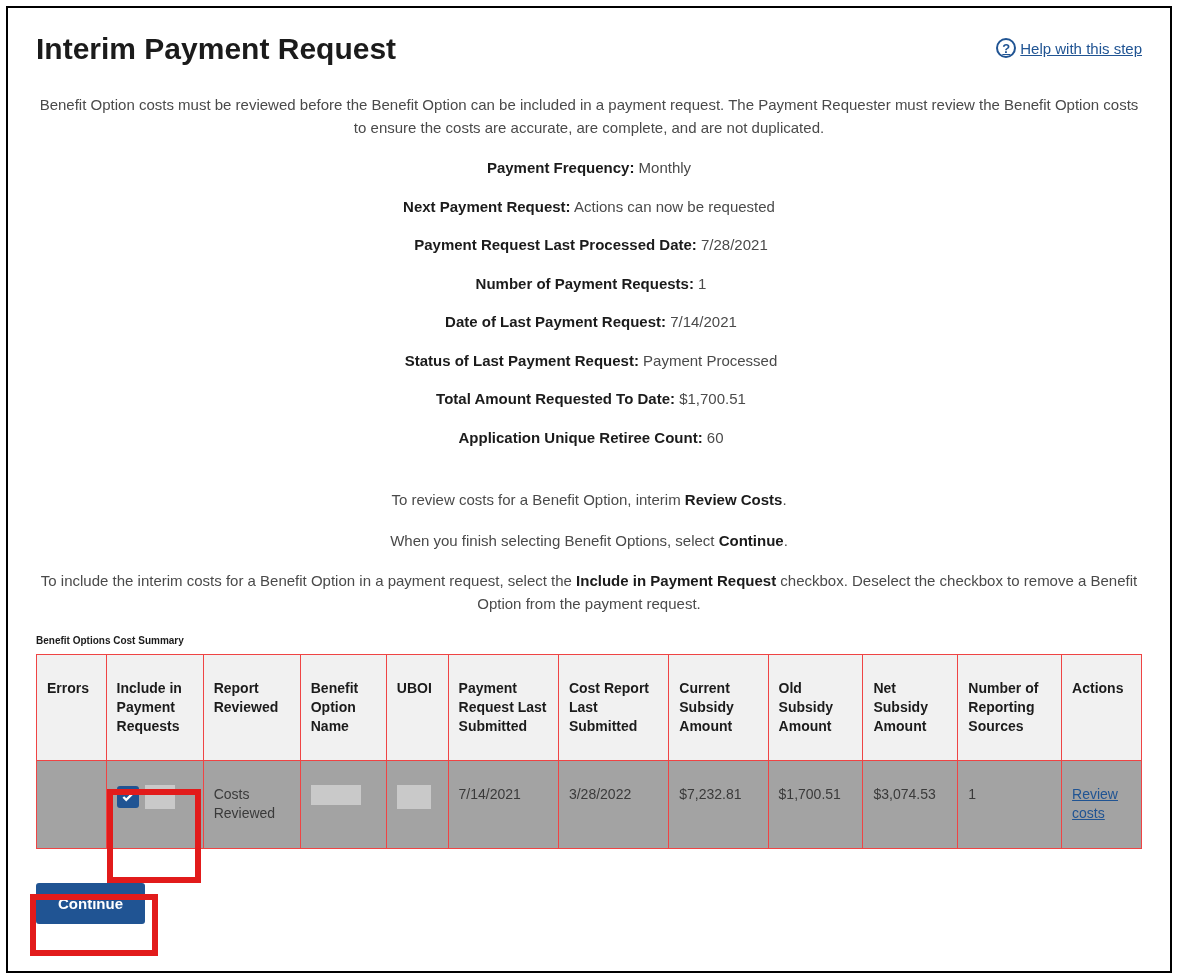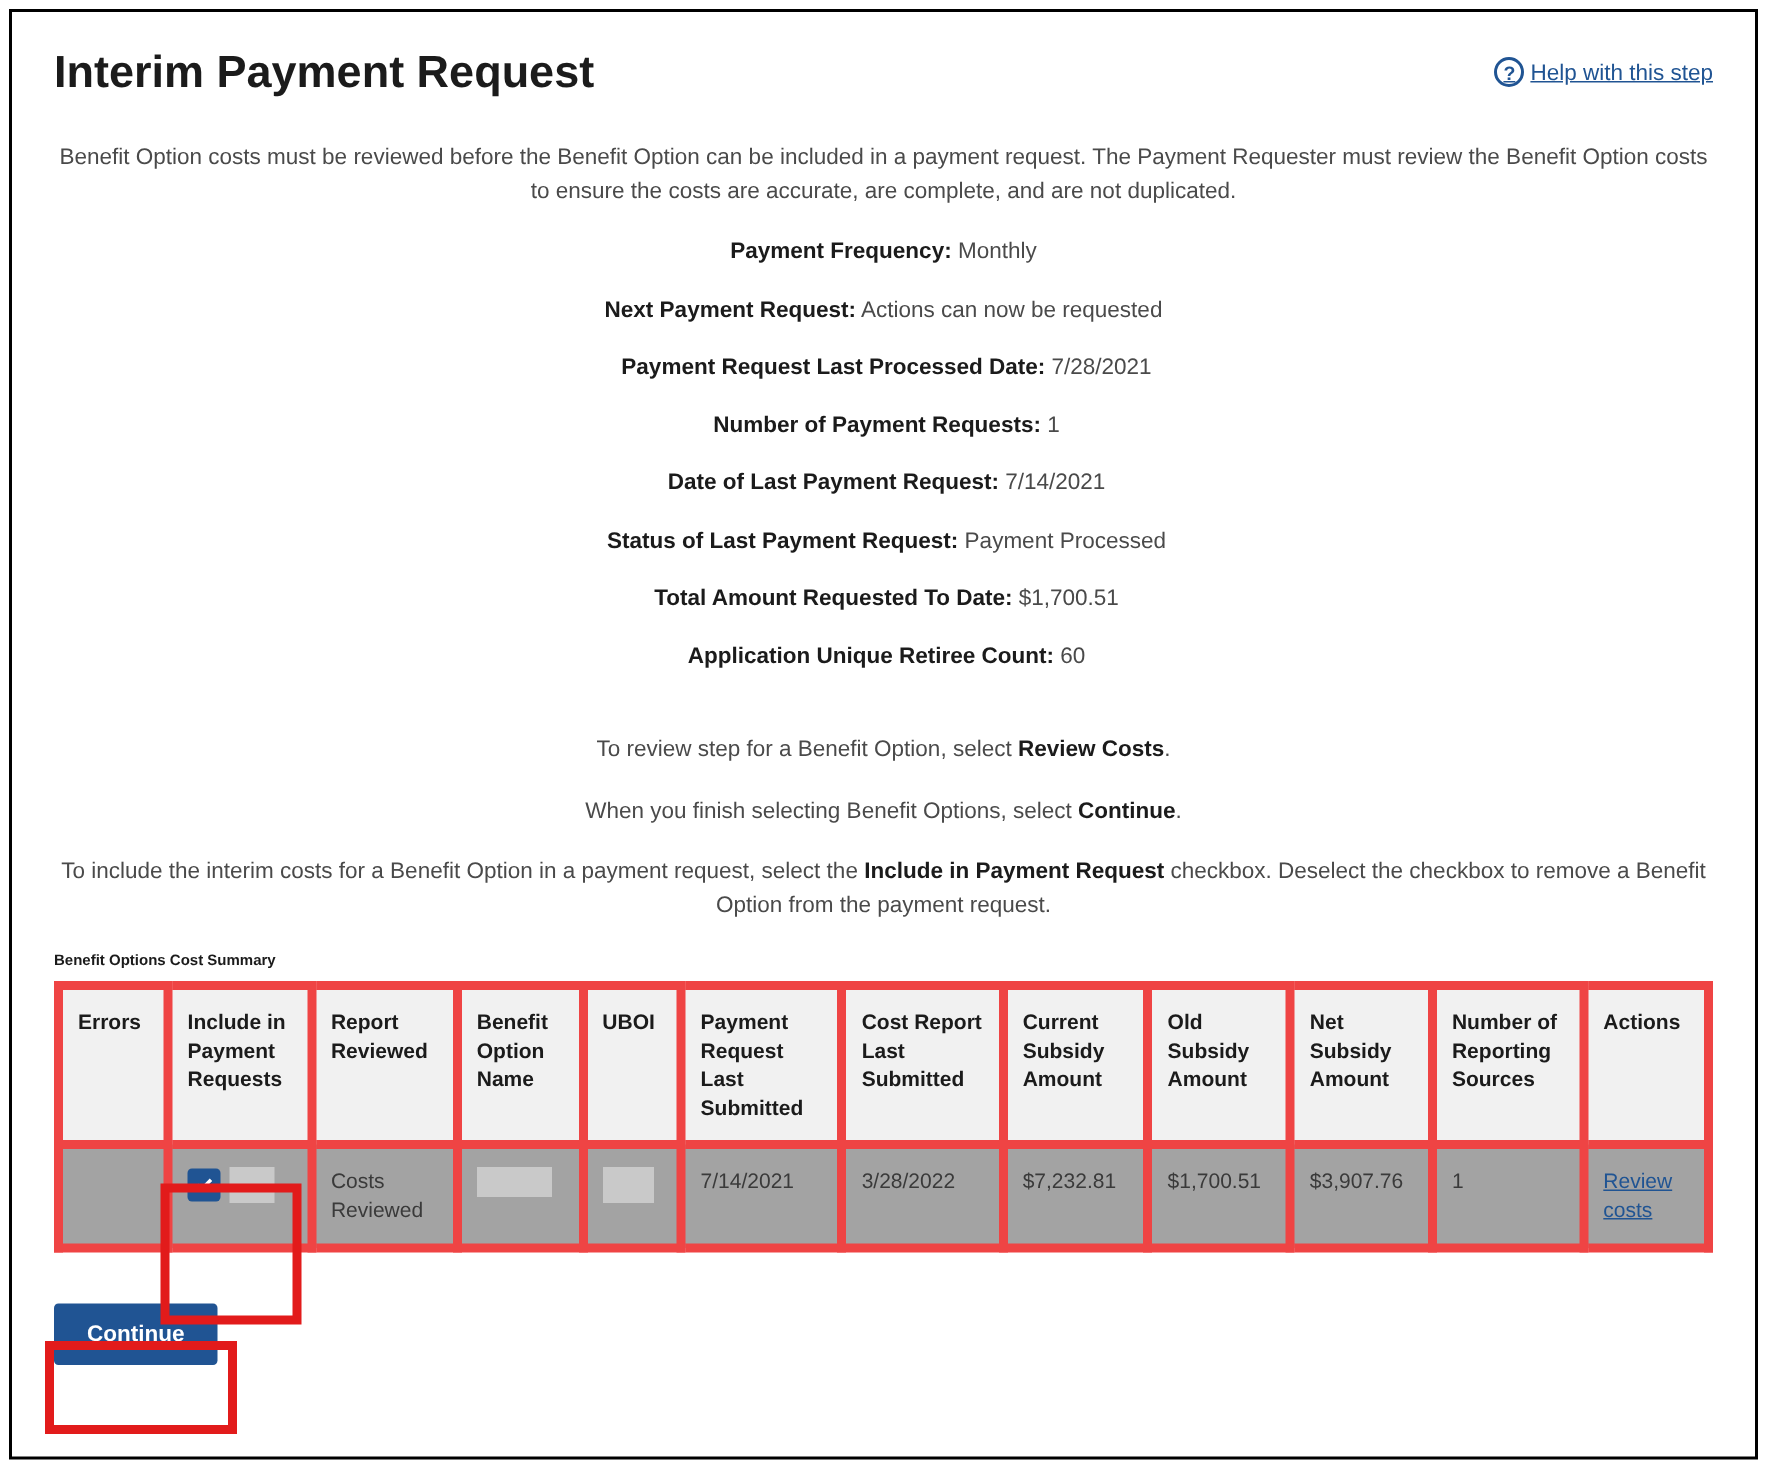--- a/index.html
+++ b/index.html
@@ -68,22 +68,22 @@
     font-weight: 700;
     color: #1b1b1b;
     margin: 20px 0 8px 0;
   }
   table.summary {
     border-collapse: collapse;
     width: 100%;
     font-size: 14px;
   }
   table.summary th, table.summary td {
-    border: 6px solid #ef4444;
-    padding: 12px 10px;
+    border: 1px solid #ef4444;
+    padding: 24px 10px;
     text-align: left;
     vertical-align: top;
   }
   table.summary th {
     background: #f1f1f1;
     font-weight: 700;
     color: #1b1b1b;
     line-height: 1.35;
   }
   table.summary td {
@@ -169,21 +169,21 @@
     <span class="lbl">Status of Last Payment Request:</span><span> Payment Processed</span>
   </p>
   <p class="info-line indent">
     <span class="lbl">Total Amount Requested To Date:</span><span> $1,700.51</span>
   </p>
   <p class="info-line indent" style="margin-bottom:40px">
     <span class="lbl">Application Unique Retiree Count:</span><span> 60</span>
   </p>
 
   <p class="instr">
-    <span>To review step for a Benefit Option, select </span><span class="bold">Review Costs</span><span>.</span>
+    <span>To review costs for a Benefit Option, interim </span><span class="bold">Review Costs</span><span>.</span>
   </p>
   <p class="instr">
     <span>When you finish selecting Benefit Options, select </span><span class="bold">Continue</span><span>.</span>
   </p>
   <p class="instr">
     <span>To include the interim costs for a Benefit Option in a payment request, select the </span><span class="bold">Include in Payment Request</span><span> checkbox. Deselect the checkbox to remove a Benefit Option from the payment request.</span>
   </p>
 
   <div class="table-title">Benefit Options Cost Summary</div>
 
@@ -217,21 +217,21 @@
             <span class="gray-block" style="width:30px;height:24px"></span>
           </div>
         </td>
         <td>Costs Reviewed</td>
         <td><span class="gray-block" style="width:50px;height:20px"></span></td>
         <td><span class="gray-block" style="width:34px;height:24px"></span></td>
         <td>7/14/2021</td>
         <td>3/28/2022</td>
         <td>$7,232.81</td>
         <td>$1,700.51</td>
-        <td>$3,907.76</td>
+        <td>$3,074.53</td>
         <td>1</td>
         <td>
           <a class="review-link" href="#">Review costs</a>
         </td>
       </tr>
     </tbody>
   </table>
 
   <button class="continue-btn">Continue</button>
 

